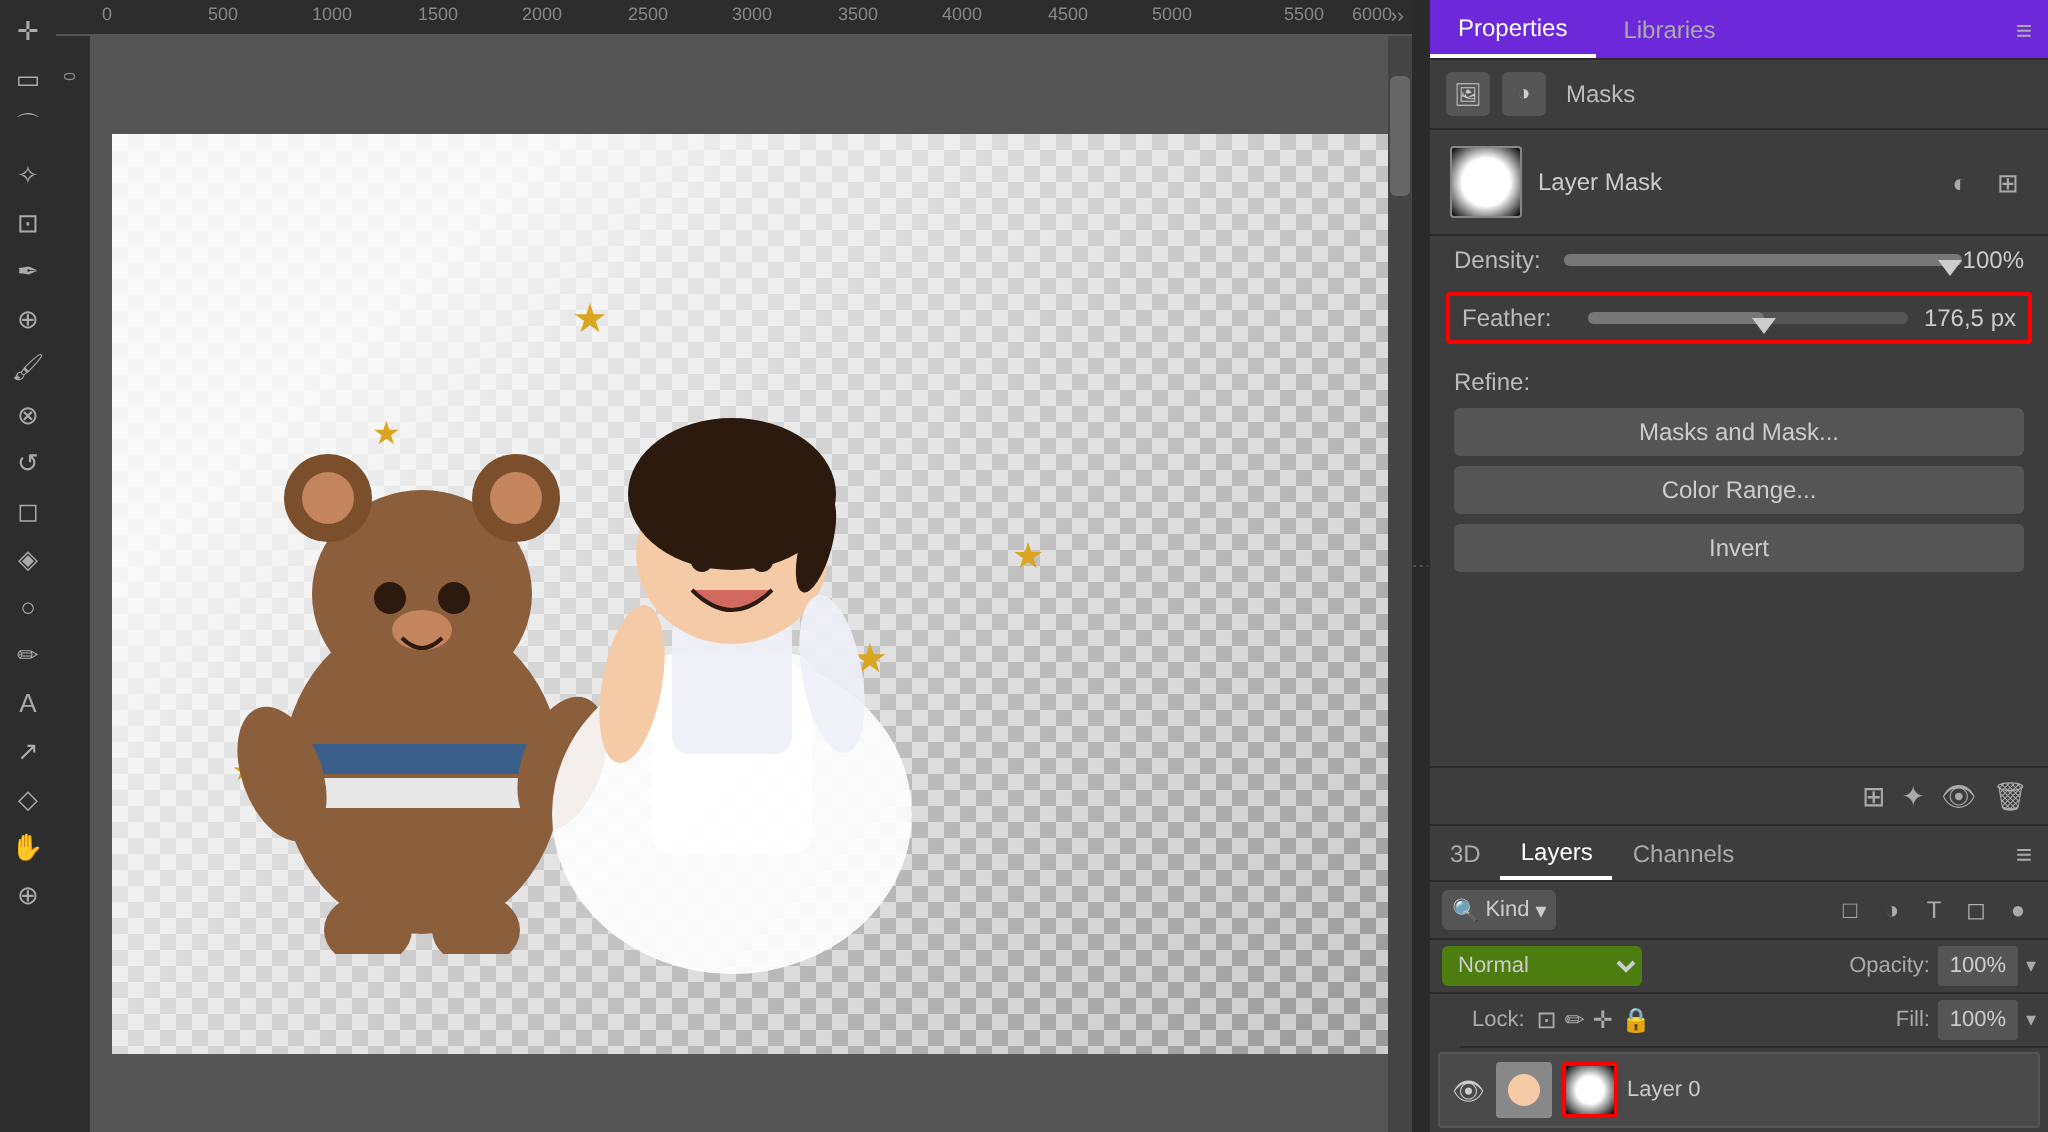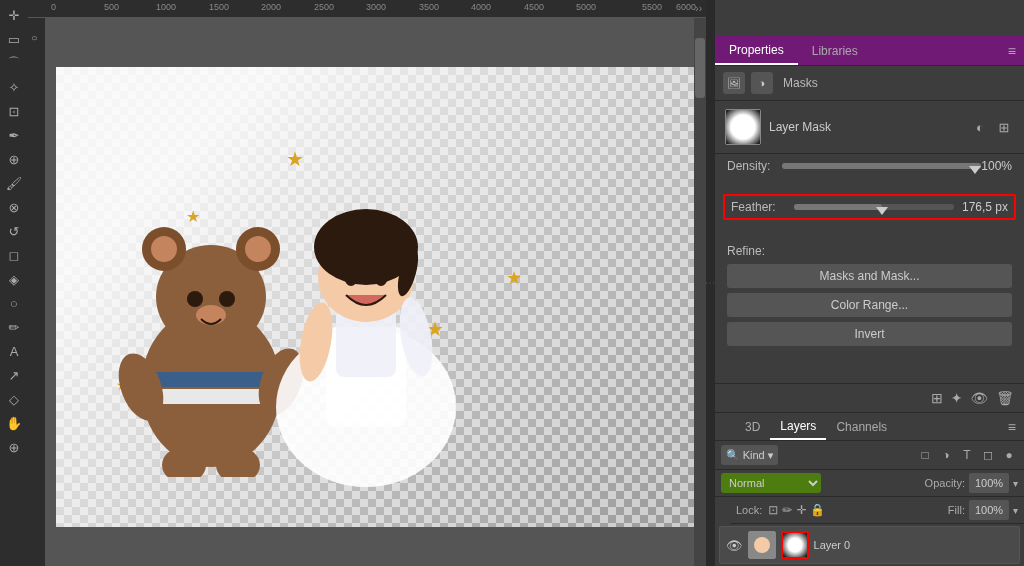--- a/index.html
+++ b/index.html
@@ -140,24 +140,23 @@
       display: flex;
       flex-direction: column;
       border-left: 1px solid #2a2a2a;
       flex-shrink: 0;
     }
 
     
     .panel-header {
       display: flex;
       align-items: center;
-      background: #701a75;
+      background: #6d28d9;
       border-bottom: 1px solid #2a2a2a;
       height: 30px;
-      margin-top: 36px;
     }
     .panel-tab {
       padding: 6px 14px;
       font-size: 12px;
       cursor: pointer;
       color: #aaa;
     }
     .panel-tab.active {
       color: #fff;
       border-bottom: 2px solid #fff;
@@ -261,21 +260,21 @@
       height: 0;
       border-left: 6px solid transparent;
       border-right: 6px solid transparent;
       border-top: 8px solid #ccc;
     }
 
     
     .feather-row {
       border: 2px solid #ff0000;
       border-radius: 2px;
-      margin: 16px 8px;
+      margin: 4px 8px;
       padding: 4px 6px;
       background: #3d3d3d;
     }
     .feather-inner {
       display: flex;
       align-items: center;
       gap: 8px;
     }
 
     
@@ -320,21 +319,20 @@
 
     
     .layers-panel {
       background: #3d3d3d;
     }
     .layers-header {
       display: flex;
       align-items: center;
       border-bottom: 1px solid #2a2a2a;
       height: 28px;
-      padding-left: 20px;
     }
     .layers-tab {
       padding: 5px 10px;
       font-size: 12px;
       color: #aaa;
       cursor: pointer;
     }
     .layers-tab.active {
       color: #fff;
       border-bottom: 2px solid #fff;

